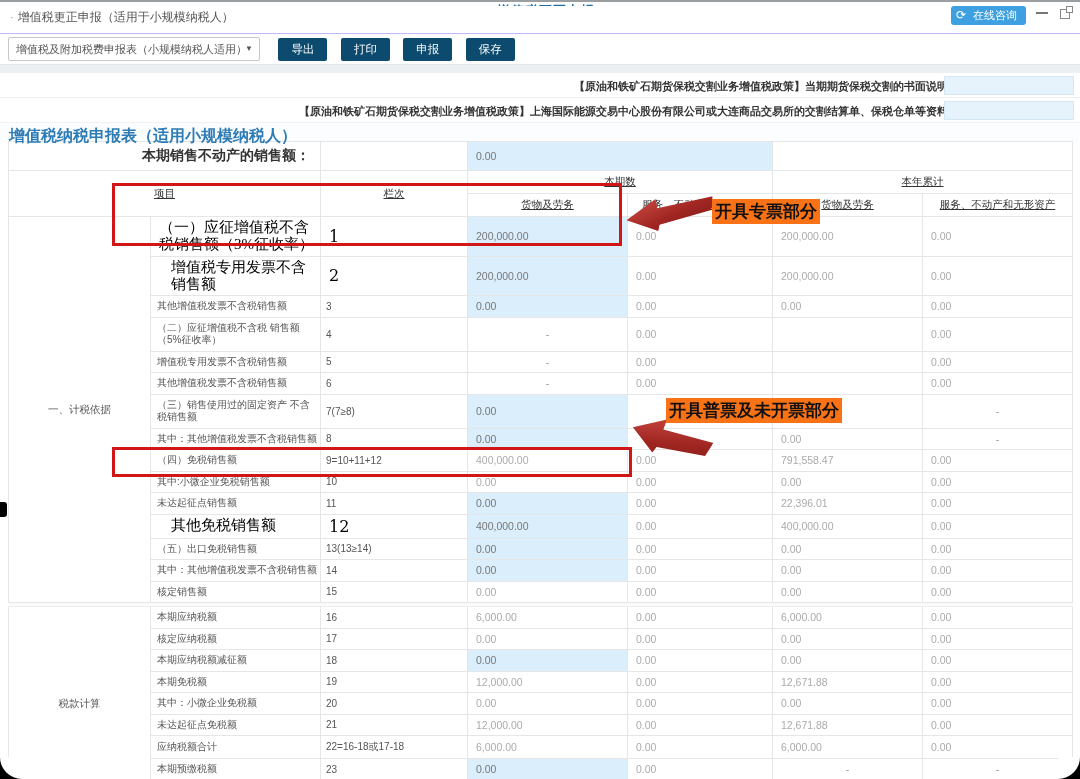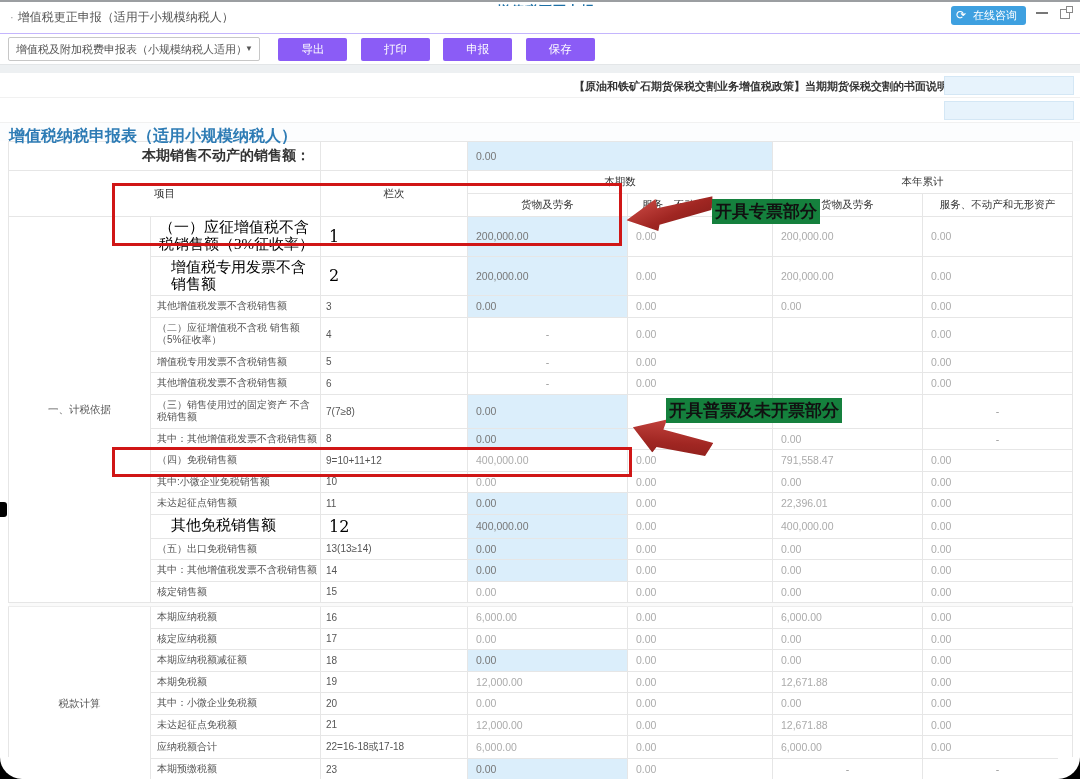--- a/index.html
+++ b/index.html
@@ -19,54 +19,54 @@
 
   
   .top-sliver { position:absolute; left:497px; top:0; width:100px; height:4px; overflow:hidden; }
   .top-sliver div { font-size:13px; font-weight:bold; color:#1d6fa5; letter-spacing:1px; }
 
   
   .toolbar { position:relative; height:30px; padding:3px 8px; background:#fff; }
   .select { position:relative; display:inline-block; width:252px; height:24px; border:1px solid #c7c7c7; border-radius:2px;
             font-size:11px; color:#555; line-height:22px; padding-left:7px; vertical-align:middle; cursor:pointer; background:#fff; }
   .select .caret { position:absolute; right:6px; top:0; font-size:8px; color:#555; line-height:22px; }
-  .tb-btn { display:inline-block; vertical-align:middle; margin-left:9px; background:#8b5cf6; color:#fff; font-size:11.5px;
-            padding:4px 23px; border-radius:2px; cursor:pointer; }
+  .tb-btn { display:inline-block; vertical-align:middle; margin-left:9px; background:#0c4a6e; color:#fff; font-size:11.5px;
+            padding:4px 13px; border-radius:2px; cursor:pointer; }
   .tb-btn:first-of-type { margin-left:14px; }
   .toolbar-divider { height:9px; background:#edf0f2; border-top:1px solid #e3e6e8; }
 
   
   .notice-row { position:relative; height:25px; background:#fff; border-bottom:1px solid #f1f1f1; }
   .notice-row .nlabel { position:absolute; right:132px; top:6px; font-size:11px; font-weight:bold; color:#333; white-space:nowrap; }
   .notice-row .ninput { position:absolute; right:6px; top:3px; width:130px; height:19px; background:#e7f3fc; border:1px solid #d4e7f5; }
 
   .section-bar { height:18px; padding:3px 0 0 9px; font-size:16px; font-weight:bold; color:#2e7cb5; background:#fcfdfe; }
 
   
   table.report { border-collapse:collapse; table-layout:fixed; margin-left:8px; width:1064px; background:#fff; font-size:10.5px; }
   table.report td, table.report th { border:1px solid #e6e6e6; }
-  th { font-weight:normal; color:#333; padding:4px 2px; font-size:10.5px; background:#fff; }
+  th { font-weight:normal; color:#333; padding:4px 2px; font-size:10.5px; background:#fff;text-decoration:underline; }
   td.prelabel { text-align:right; padding:5px 10px 5px 2px; color:#333; font-weight:bold; font-size:14px; }
   td.preval { padding:4px 8px; }
   td.cat { text-align:center; color:#555; font-size:10.5px; padding:2px;font-family:Liberation Serif, serif; }
   td.lbl { color:#555; font-size:10px; padding:4px 2px 4px 6px; line-height:1.25; }
   td.coln { color:#555; font-size:10px; padding:4px 2px 4px 5px; }
   td.val { padding:4px 2px 4px 8px; color:#ababab; }
   td.edit { background:#dbeefb; color:#777; }
   td.dash { text-align:center; padding:4px 2px; color:#9a9a9a; }
   tr.gap td { border-left:none; border-right:none; border-color:#ededed; height:4px; background:#fafafa; padding:0; }
   td.lbl.hl { font-size:15px; color:#000; line-height:1.15; padding:2px 2px 2px 8px;font-family:Liberation Serif, serif; }
   td.lbl.ind { padding-left:20px; }
   td.coln.hl-no { font-size:16px; color:#000; font-family:"DejaVu Serif", serif; padding:2px 2px 2px 8px; }
 
   
   .anno-box { position:absolute; border:3px solid #d01616; pointer-events:none; }
   #anno-box-1 { left:112px; top:181px; width:510px; height:63px; }
   #anno-box-2 { left:112px; top:445px; width:520px; height:30px; }
-  .anno-label { position:absolute; background:#15803d; color:#111; font-weight:bold; font-size:17px; padding:1px 3px; white-space:nowrap; }
+  .anno-label { position:absolute; background:#f97316; color:#111; font-weight:bold; font-size:17px; padding:1px 3px; white-space:nowrap; }
   #anno-label-1 { left:712px; top:197px; }
   #anno-label-2 { left:666px; top:396px; }
   .anno-arrow { position:absolute; background:linear-gradient(160deg,#d2504a 0%,#a02622 55%,#7e1b18 100%);
     clip-path:polygon(0% 60%, 35% 5%, 36% 33%, 100% 12%, 97% 52%, 37% 82%, 35% 100%); }
   #anno-arrow-1 { left:626px; top:194px; width:88px; height:34px; transform:rotate(-5deg); }
   #anno-arrow-2 { left:631px; top:419px; width:80px; height:38px; transform:rotate(24deg); }
 
   
   .edge-notch { position:absolute; left:0; top:500px; width:7px; height:15px; background:#000; border-radius:0 3px 3px 0; }
   .corner { position:absolute; width:22px; height:22px; background:#000; overflow:hidden; }
@@ -104,20 +104,21 @@
     <span class="tb-btn">申报</span>
     <span class="tb-btn">保存</span>
   </div>
   <div class="toolbar-divider"></div>
 
   <div class="notice-row">
     <span class="nlabel">【原油和铁矿石期货保税交割业务增值税政策】当期期货保税交割的书面说明</span>
     <div class="ninput"></div>
   </div>
   <div class="notice-row">
+    <span class="nlabel">【原油和铁矿石期货保税交割业务增值税政策】上海国际能源交易中心股份有限公司或大连商品交易所的交割结算单、保税仓单等资料</span>
     <div class="ninput"></div>
   </div>
 
   <div class="section-bar">增值税纳税申报表（适用小规模纳税人）</div>
 
   <table class="report" id="report-table">
     <colgroup>
       <col style="width:142px">
         <col style="width:170px">
         <col style="width:147px">

